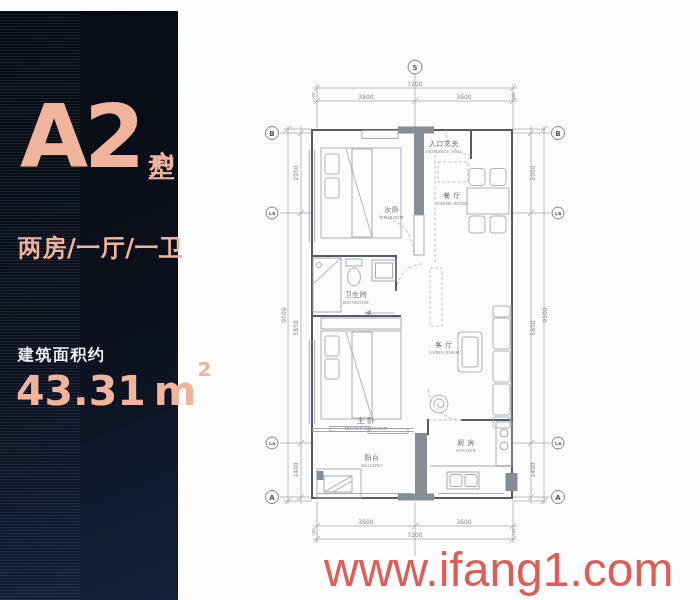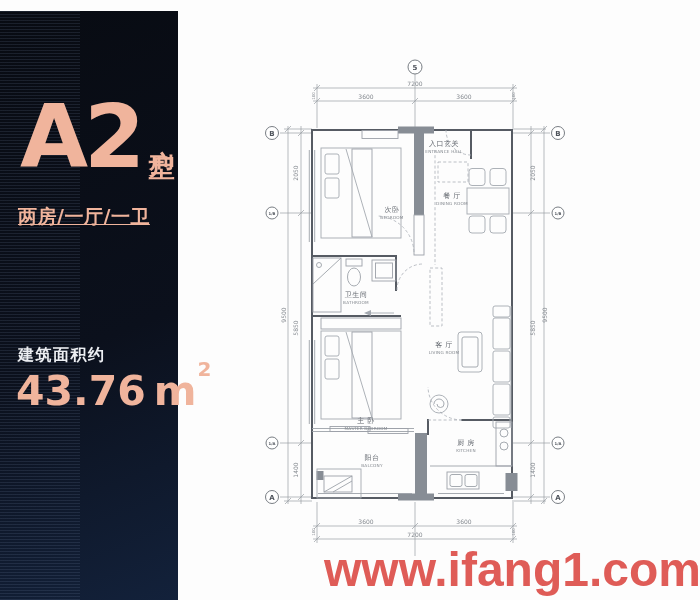--- a/index.html
+++ b/index.html
@@ -14,21 +14,21 @@
 
   
   .panel{position:absolute;left:0;top:0;width:178px;height:600px;
     background:linear-gradient(158deg,var(--panel-bg) 0%,#0b101c 55%,#13223c 100%);margin-top:11px;}
   .panel .stripes{position:absolute;left:0;top:0;width:80px;height:600px;
     background:repeating-linear-gradient(180deg,rgba(130,150,185,.15) 0 1px,transparent 1px 3px);}
   .unit-row{position:absolute;left:20px;top:80px;display:flex;}
   .unit-name{font-size:88px;line-height:1.05;font-weight:bold;color:var(--accent);letter-spacing:-4px;}
   .unit-suffix{writing-mode:vertical-rl;font-size:26px;line-height:1;font-weight:bold;color:var(--accent);
     margin:38px 0 0 8px;letter-spacing:4px;}
-  .unit-config{position:absolute;left:18px;top:193px;font-size:19px;font-weight:bold;color:var(--accent);letter-spacing:.5px;white-space:nowrap;text-decoration:underline;}
+  .unit-config{position:absolute;left:18px;top:221px;font-size:24px;font-weight:bold;color:var(--accent);letter-spacing:.5px;white-space:nowrap;}
   .area-label{position:absolute;left:18px;top:334px;font-size:16px;font-weight:600;color:var(--text-light);letter-spacing:1.5px;}
   .area-line{position:absolute;left:16px;top:356px;font-size:41px;font-weight:bold;color:var(--accent);white-space:nowrap;}
   .area-line .unit{margin-left:8px;}
   .area-line sup{font-size:20px;position:relative;top:-14px;left:1px;}
 
   
   svg.plan{position:absolute;left:0;top:0;}
   .wall{stroke:#565b63;stroke-width:2;fill:none;stroke-linecap:square;}
   .thin{stroke:#9ca1a8;stroke-width:.9;fill:none;}
   .furn{stroke:#a4a9b0;stroke-width:.9;fill:none;}
@@ -38,37 +38,37 @@
   text{font-family:"DejaVu Sans","Liberation Sans",sans-serif;}
   text.dimt{fill:#84898f;font-size:6px;}
   text.dims{fill:#84898f;font-size:4px;}
   text.zh{fill:#62676e;font-size:7px;letter-spacing:.5px;}
   text.en{fill:#84898f;font-size:4.2px;letter-spacing:.2px;}
   text.mark{fill:#4f545c;font-size:7px;font-weight:bold;}
   text.marksm{fill:#4f545c;font-size:3.8px;font-weight:bold;}
 
   
   .watermark{position:absolute;left:324px;top:542px;font-size:48px;color:var(--watermark);
-    opacity:.92;white-space:nowrap;font-family:"Liberation Sans",sans-serif;font-weight:bold;}
+    opacity:.92;white-space:nowrap;font-family:"Liberation Sans",sans-serif;}
 </style>
 </head>
 <body>
 
 <div class="stage">
 
   <div class="panel">
     <div class="stripes"></div>
     <div class="unit-row">
       <span class="unit-name">A2</span>
       <span class="unit-suffix">户型</span>
     </div>
     <div class="unit-config">两房/一厅/一卫</div>
     <div class="area-label">建筑面积约</div>
     <div class="area-line">
-      <span>43.76</span><span class="unit">m</span><sup>2</sup>
+      <span>43.31</span><span class="unit">m</span><sup>2</sup>
     </div>
   </div>
 
   <svg class="plan" width="700" height="600" viewBox="0 0 700 600">
     <defs>
       <pattern id="vstripe" width="4" height="4" patternUnits="userSpaceOnUse">
         <rect width="4" height="4" fill="#eef0f3"></rect>
         <path d="M2,0 V4" stroke="#c6cad1" stroke-width="0.8"></path>
       </pattern>
       <pattern id="dhatch" width="6" height="6" patternUnits="userSpaceOnUse">

